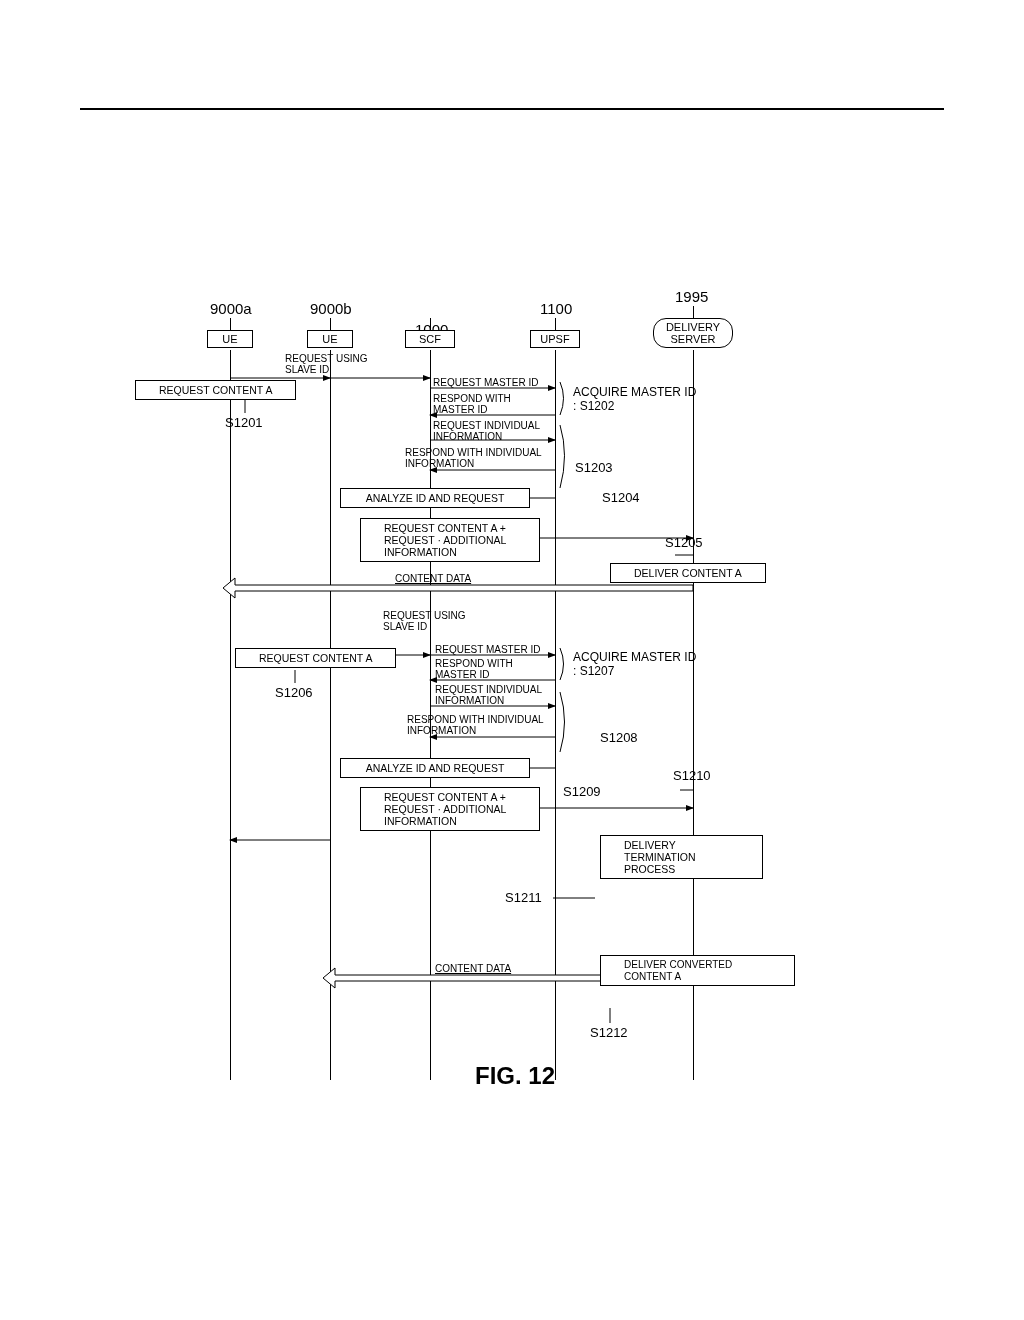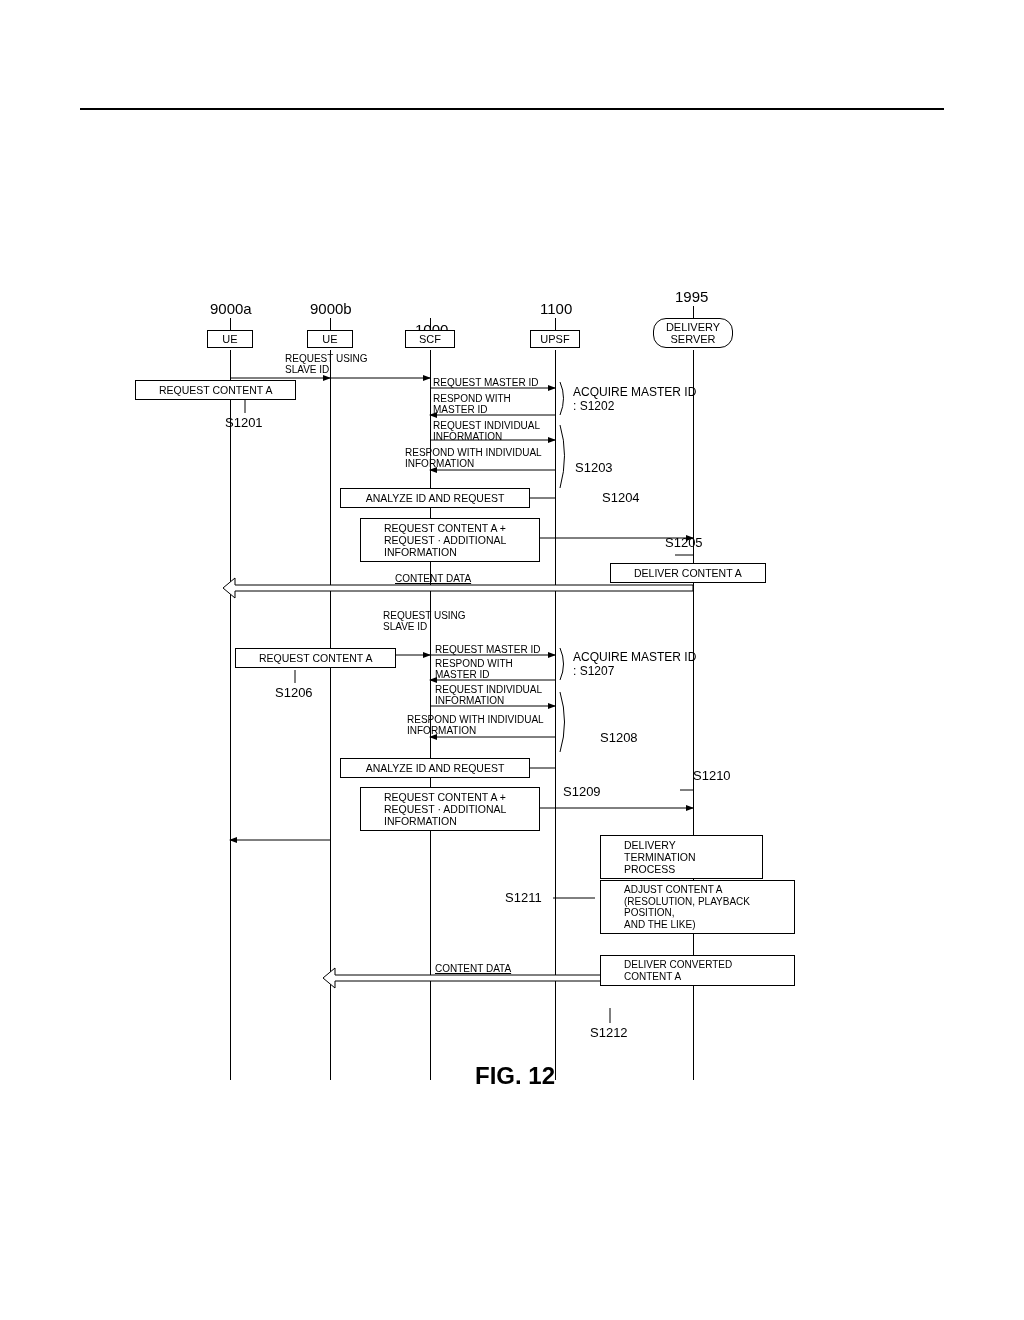--- a/index.html
+++ b/index.html
@@ -147,27 +147,24 @@
 INFORMATION</div>
     <div class="step" style="left:438px; top:390px; white-space:pre-line; font-size:12px;">ACQUIRE MASTER ID
 : S1207</div>
     <div class="step" style="left:140px; top:425px;">S1206</div>
     <div class="step" style="left:465px; top:470px;">S1208</div>
     <div class="box" style="left:205px; top:498px; width:190px; text-align:center;">ANALYZE ID AND REQUEST</div>
     <div class="step" style="left:428px; top:500px;margin-top:24px;">S1209</div>
     <div class="box" style="left:225px; top:527px; width:180px; white-space:pre-line;">REQUEST CONTENT A +
 REQUEST · ADDITIONAL
 INFORMATION</div>
-    <div class="step" style="left:558px; top:508px;">S1210</div>
+    <div class="step" style="left:538px; top:508px;">S1210</div>
     <div class="box" style="left:465px; top:575px; width:163px; white-space:pre-line;">DELIVERY TERMINATION
 PROCESS</div>
     <div class="step" style="left:370px; top:630px;">S1211</div>
-    <div class="box" style="left:465px; top:620px; width:195px; white-space:pre-line; font-size:10px;">ADJUST CONTENT A
-(RESOLUTION, PLAYBACK POSITION,
-AND THE LIKE)</div>
     <div class="label" style="left:300px; top:703px; text-decoration:underline;">CONTENT DATA</div>
     <div class="box" style="left:465px; top:695px; width:195px; font-size:10px;">DELIVER CONVERTED CONTENT A</div>
     <div class="step" style="left:455px; top:765px;">S1212</div>
 
     <div class="fig-caption">FIG. 12</div>
   </div>
 
 </div>
 
 </body></html>

